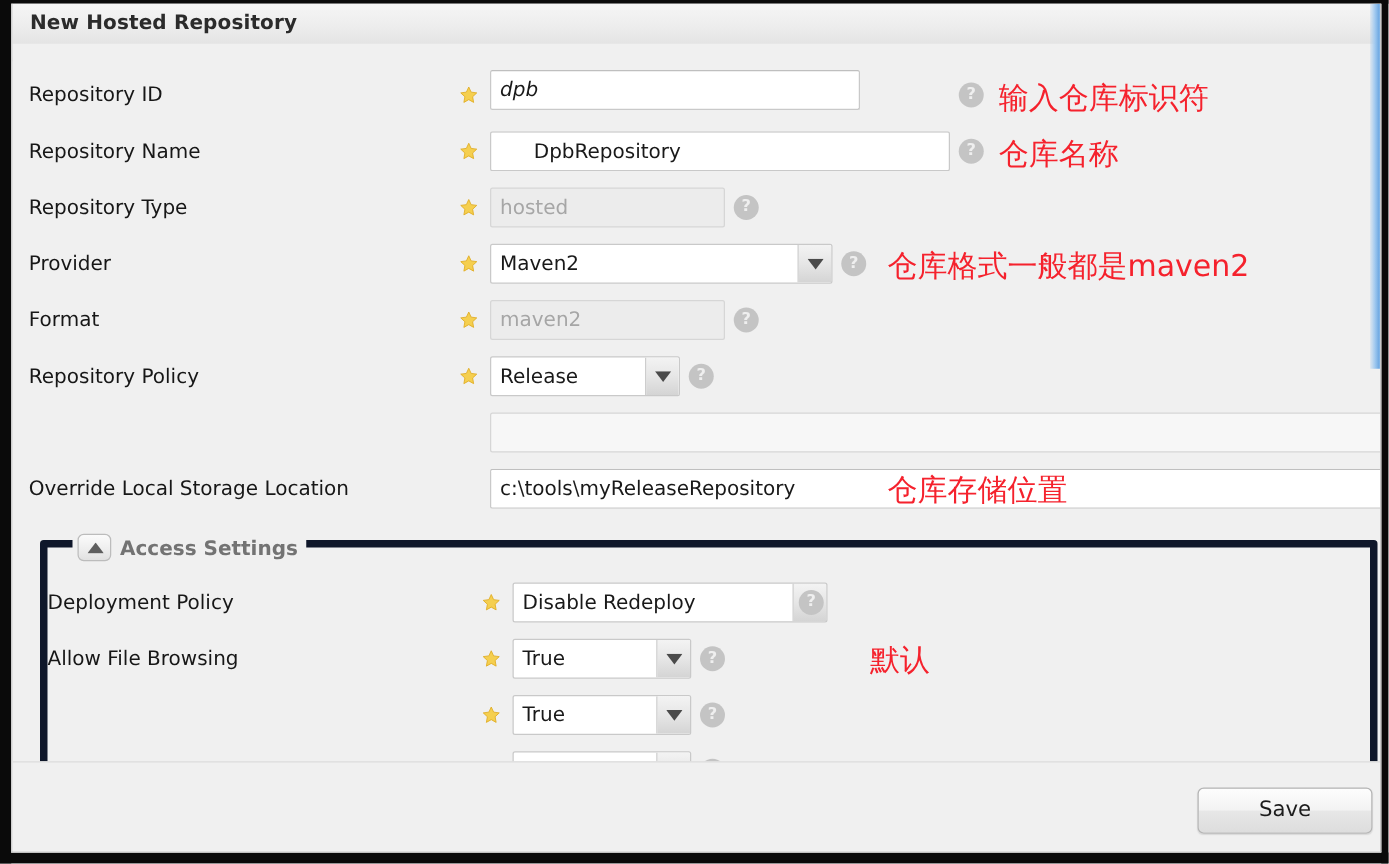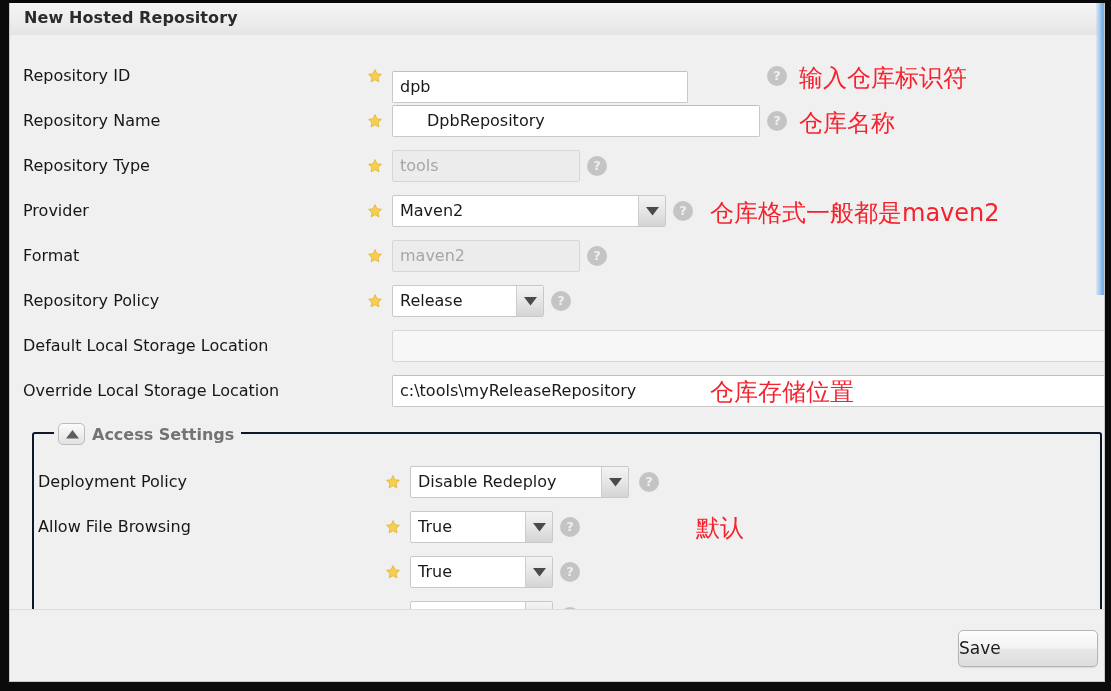--- a/index.html
+++ b/index.html
@@ -143,21 +143,21 @@
     font-size:24px;
     white-space:nowrap;
     font-family:"DejaVu Sans","Liberation Sans",sans-serif;
   }
 
   
   .fieldset {
     position:absolute;
     left:22px; top:397px;
     width:1070px; height:226px;
-    border:2px solid #0f172a;
+    border:6px solid #0f172a;
     border-radius:3px;
     background:transparent;
   }
   .legend {
     position:absolute;
     left:20px; top:-13px;
     height:26px;
     background:#f0f0f0;
     padding:0 7px 0 4px;
     display:flex; align-items:center; gap:7px;
@@ -185,21 +185,21 @@
   .btn {
     position:absolute;
     height:37px;
     background:linear-gradient(to bottom,#fdfdfd 0%,#f3f3f3 48%,#e7e7e7 52%,#dddddd 100%);
     border:1px solid #b5b5b5;
     border-radius:5px;
     box-shadow:0 1px 1px rgba(0,0,0,0.10);
     font-size:17px;
     color:#1c1c1c;
     line-height:35px;
-    text-align:left;
+    text-align:center;
     font-family:"DejaVu Sans","Liberation Sans",sans-serif;
   }
 
   
   .bluestrip {
     position:absolute;
     left:1086px; top:0px;
     width:9px; height:292px;
     background:linear-gradient(to right,rgba(150,195,240,0.18) 0%,#9fc8ef 45%,#6fa9e2 80%,#b9d8f6 100%);
     filter:blur(0.4px);
@@ -223,21 +223,21 @@
 
     <div class="body">
 
       <div class="row" style="top:18px">
         <div class="label">Repository ID</div>
         <div class="star" style="left:358px; top:16px">
           <svg width="14" height="14" viewBox="0 0 14 14">
               <polygon points="7,0.6 8.9,4.7 13.4,5.3 10.1,8.4 10.9,12.9 7,10.7 3.1,12.9 3.9,8.4 0.6,5.3 5.1,4.7" fill="#f5cf4f" stroke="#e0ad23" stroke-width="0.7"></polygon>
             </svg>
         </div>
-        <div class="tfield" style="left:382px; top:18px; width:296px;">dpb</div>
+        <div class="tfield" style="left:382px; top:3px; width:296px;font-style:italic;">dpb</div>
         <div class="help" style="left:757px; top:13px">?</div>
         <div class="anno" style="left:789px; top:9px">输入仓库标识符</div>
       </div>
 
       <div class="row" style="top:63px">
         <div class="label">Repository Name</div>
         <div class="star" style="left:358px; top:16px">
           <svg width="14" height="14" viewBox="0 0 14 14">
               <polygon points="7,0.6 8.9,4.7 13.4,5.3 10.1,8.4 10.9,12.9 7,10.7 3.1,12.9 3.9,8.4 0.6,5.3 5.1,4.7" fill="#f5cf4f" stroke="#e0ad23" stroke-width="0.7"></polygon>
             </svg>
@@ -247,21 +247,21 @@
         <div class="anno" style="left:789px; top:9px">仓库名称</div>
       </div>
 
       <div class="row" style="top:108px">
         <div class="label">Repository Type</div>
         <div class="star" style="left:358px; top:16px">
           <svg width="14" height="14" viewBox="0 0 14 14">
               <polygon points="7,0.6 8.9,4.7 13.4,5.3 10.1,8.4 10.9,12.9 7,10.7 3.1,12.9 3.9,8.4 0.6,5.3 5.1,4.7" fill="#f5cf4f" stroke="#e0ad23" stroke-width="0.7"></polygon>
             </svg>
         </div>
-        <div class="tfield disabled" style="left:382px; top:7px; width:188px;">tools</div>
+        <div class="tfield disabled" style="left:382px; top:7px; width:188px;">hosted</div>
         <div class="help" style="left:577px; top:13px">?</div>
       </div>
 
       <div class="row" style="top:153px">
         <div class="label">Provider</div>
         <div class="star" style="left:358px; top:16px">
           <svg width="14" height="14" viewBox="0 0 14 14">
               <polygon points="7,0.6 8.9,4.7 13.4,5.3 10.1,8.4 10.9,12.9 7,10.7 3.1,12.9 3.9,8.4 0.6,5.3 5.1,4.7" fill="#f5cf4f" stroke="#e0ad23" stroke-width="0.7"></polygon>
             </svg>
         </div>
@@ -300,21 +300,20 @@
           <div class="arrowbtn">
             <svg width="13" height="9" viewBox="0 0 13 9">
                 <polygon points="0,0 13,0 6.5,8.5" fill="#4a4a4a"></polygon>
               </svg>
           </div>
         </div>
         <div class="help" style="left:541px; top:13px">?</div>
       </div>
 
       <div class="row" style="top:288px">
-        <div class="label">Default Local Storage Location</div>
         <div class="tfield empty disabled" style="left:382px; top:7px; width:714px;"></div>
       </div>
 
       <div class="row" style="top:333px">
         <div class="label">Override Local Storage Location</div>
         <div class="tfield" style="left:382px; top:7px; width:714px;">c:\tools\myReleaseRepository</div>
         <div class="anno" style="left:700px; top:8px">仓库存储位置</div>
       </div>
 
       <div class="fieldset">
@@ -328,21 +327,21 @@
         </div>
       </div>
 
       <div class="row indent" style="top:424px">
         <div class="label">Deployment Policy</div>
         <div class="star" style="left:376px; top:16px">
           <svg width="14" height="14" viewBox="0 0 14 14">
               <polygon points="7,0.6 8.9,4.7 13.4,5.3 10.1,8.4 10.9,12.9 7,10.7 3.1,12.9 3.9,8.4 0.6,5.3 5.1,4.7" fill="#f5cf4f" stroke="#e0ad23" stroke-width="0.7"></polygon>
             </svg>
         </div>
-        <div class="sel" style="left:400px; top:7px; width:219px;">
+        <div class="sel" style="left:400px; top:7px; width:252px;">
           <div class="selval">Disable Redeploy</div>
           <div class="arrowbtn">
             <svg width="13" height="9" viewBox="0 0 13 9">
                 <polygon points="0,0 13,0 6.5,8.5" fill="#4a4a4a"></polygon>
               </svg>
           </div>
         </div>
         <div class="help" style="left:629px; top:13px">?</div>
       </div>
 

